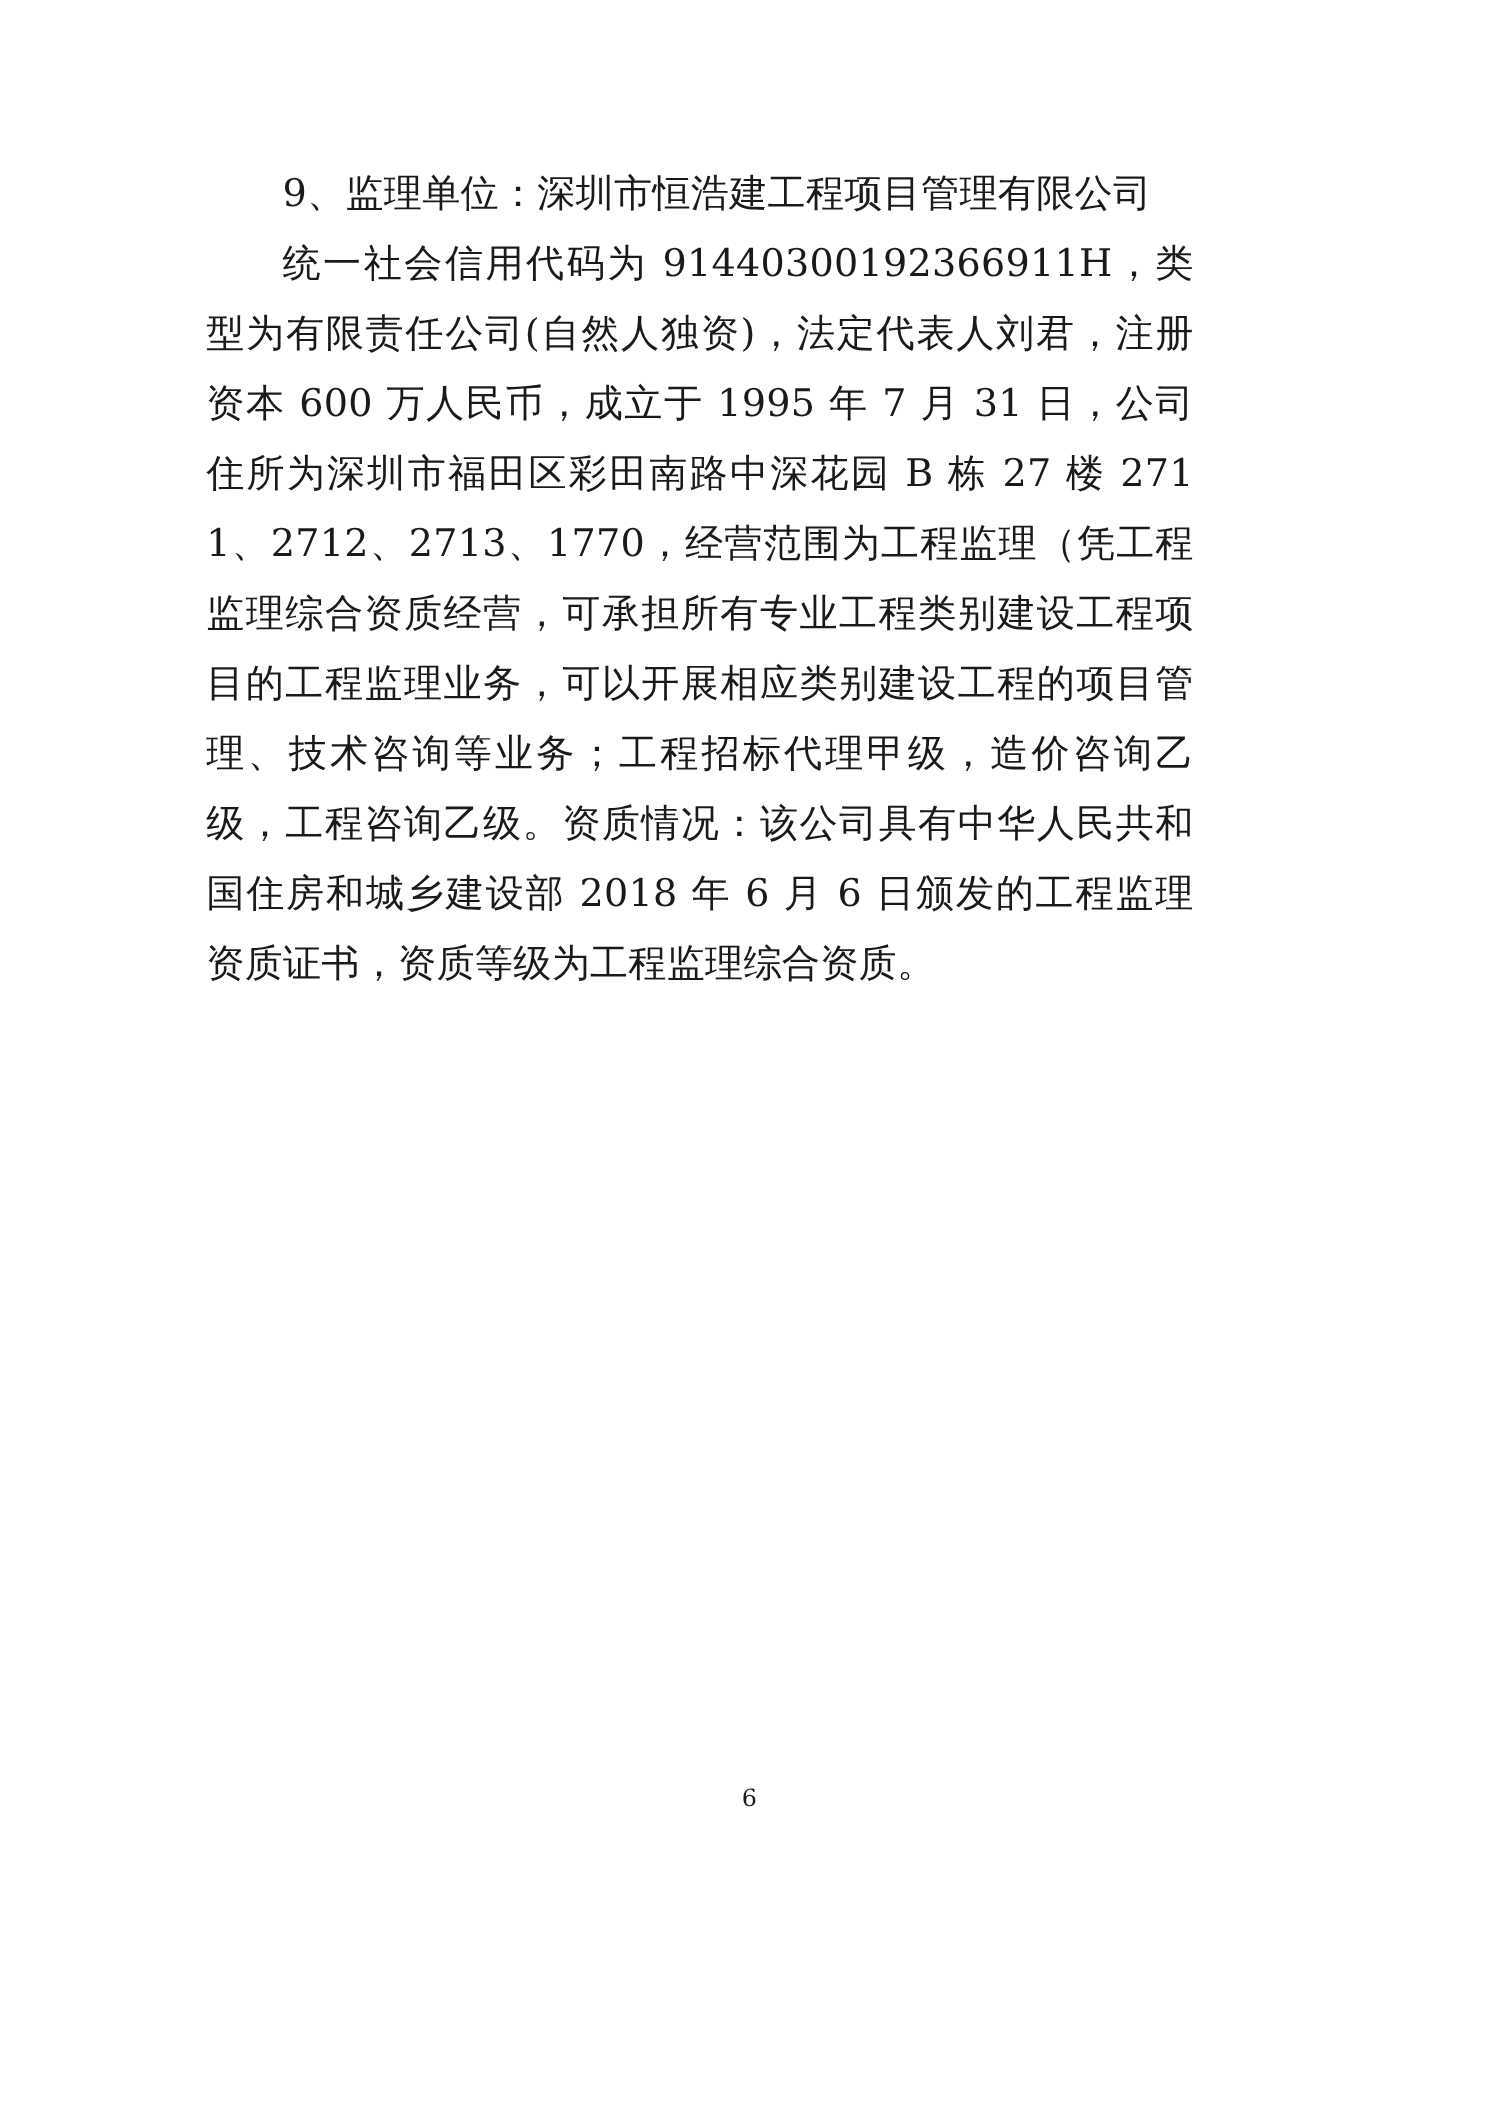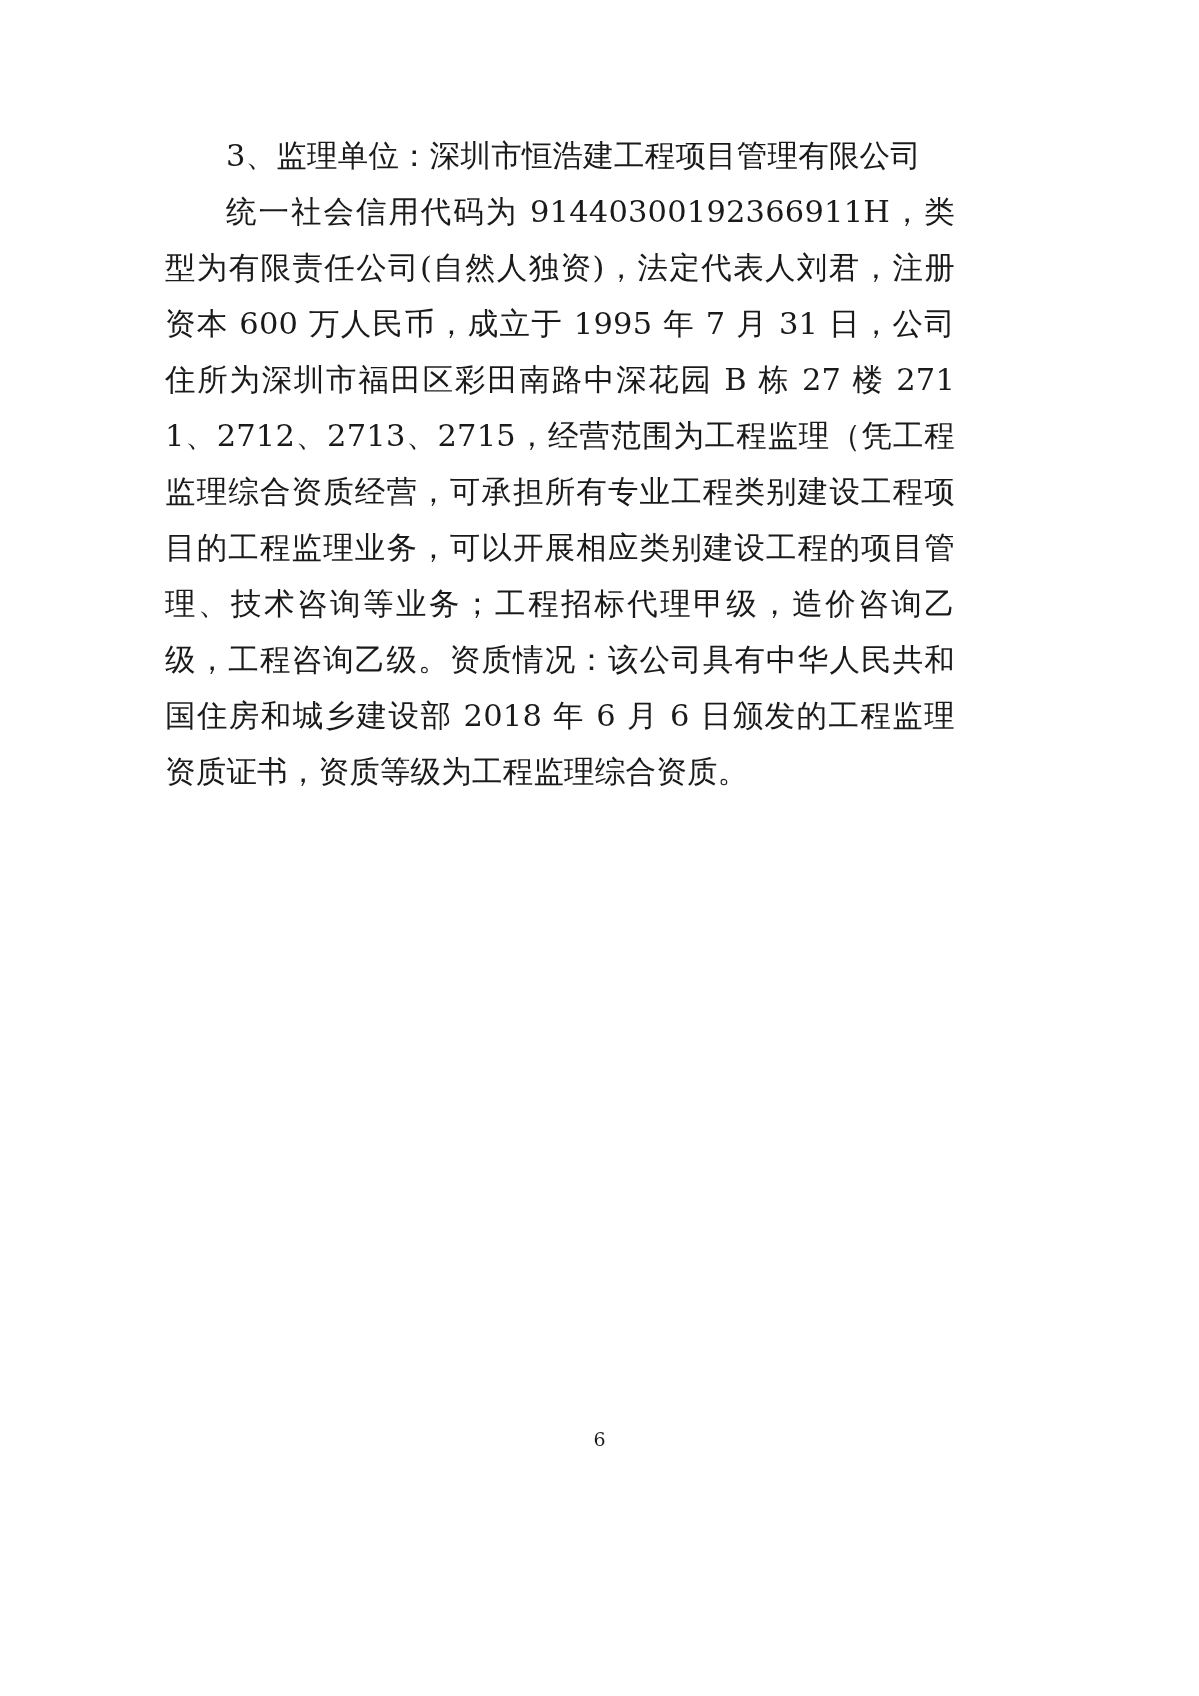--- a/index.html
+++ b/index.html
@@ -50,17 +50,17 @@
     font-size: 19px;
     font-family: "DejaVu Serif", "Liberation Serif", serif;
     color: #1a1a1a;
   }
 </style>
 </head>
 <body>
 
 <div class="page">
   <div class="content">
-    <p class="para indent">3、监理单位：深圳市恒浩建工程项目管理有限公司</p>
-    <p class="para indent">统一社会信用代码为 91440300192366911H，类型为有限责任公司(自然人独资)，法定代表人刘君，注册资本 600 万人民币，成立于 1995 年 7 月 31 日，公司住所为深圳市福田区彩田南路中深花园 B 栋 27 楼 2711、2712、2713、2715，经营范围为工程监理（凭工程监理综合资质经营，可承担所有专业工程类别建设工程项目的工程监理业务，可以开展相应类别建设工程的项目管理、技术咨询等业务；工程招标代理甲级，造价咨询乙级，工程咨询乙级。资质情况：该公司具有中华人民共和国住房和城乡建设部 2018 年 6 月 6 日颁发的工程监理资质证书，资质等级为工程监理综合资质。</p>
+    <p class="para indent">9、监理单位：深圳市恒浩建工程项目管理有限公司</p>
+    <p class="para indent">统一社会信用代码为 91440300192366911H，类型为有限责任公司(自然人独资)，法定代表人刘君，注册资本 600 万人民币，成立于 1995 年 7 月 31 日，公司住所为深圳市福田区彩田南路中深花园 B 栋 27 楼 2711、2712、2713、1770，经营范围为工程监理（凭工程监理综合资质经营，可承担所有专业工程类别建设工程项目的工程监理业务，可以开展相应类别建设工程的项目管理、技术咨询等业务；工程招标代理甲级，造价咨询乙级，工程咨询乙级。资质情况：该公司具有中华人民共和国住房和城乡建设部 2018 年 6 月 6 日颁发的工程监理资质证书，资质等级为工程监理综合资质。</p>
   </div>
   <div class="page-number">6</div>
 </div>
 
 </body></html>

